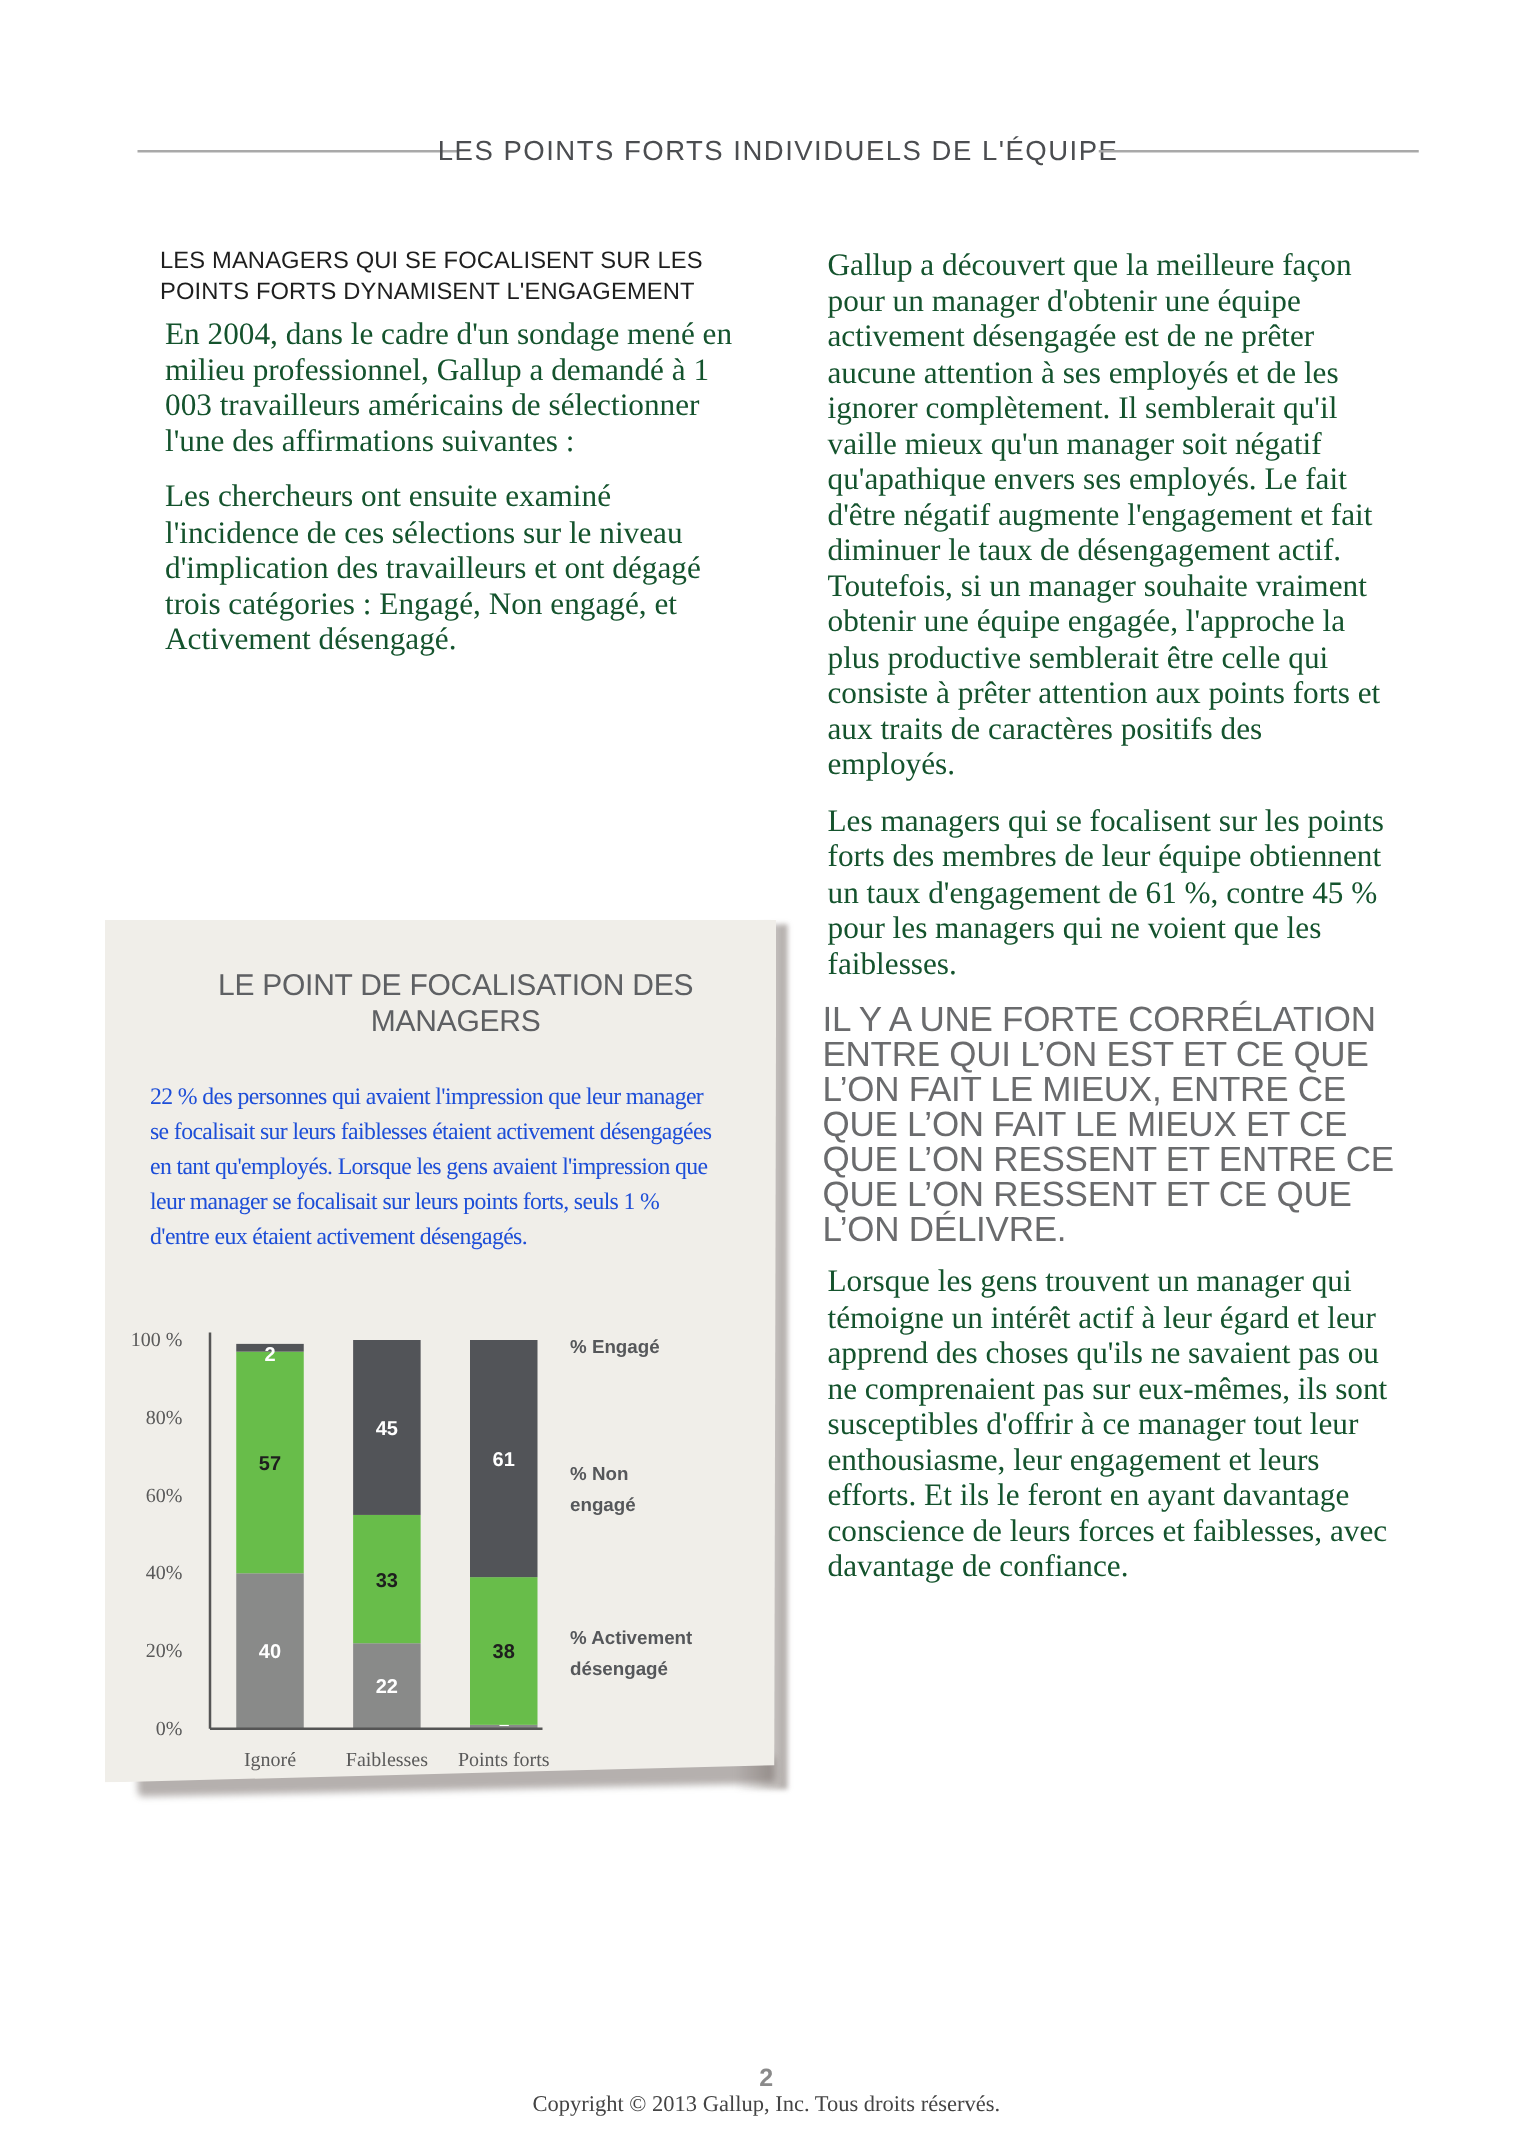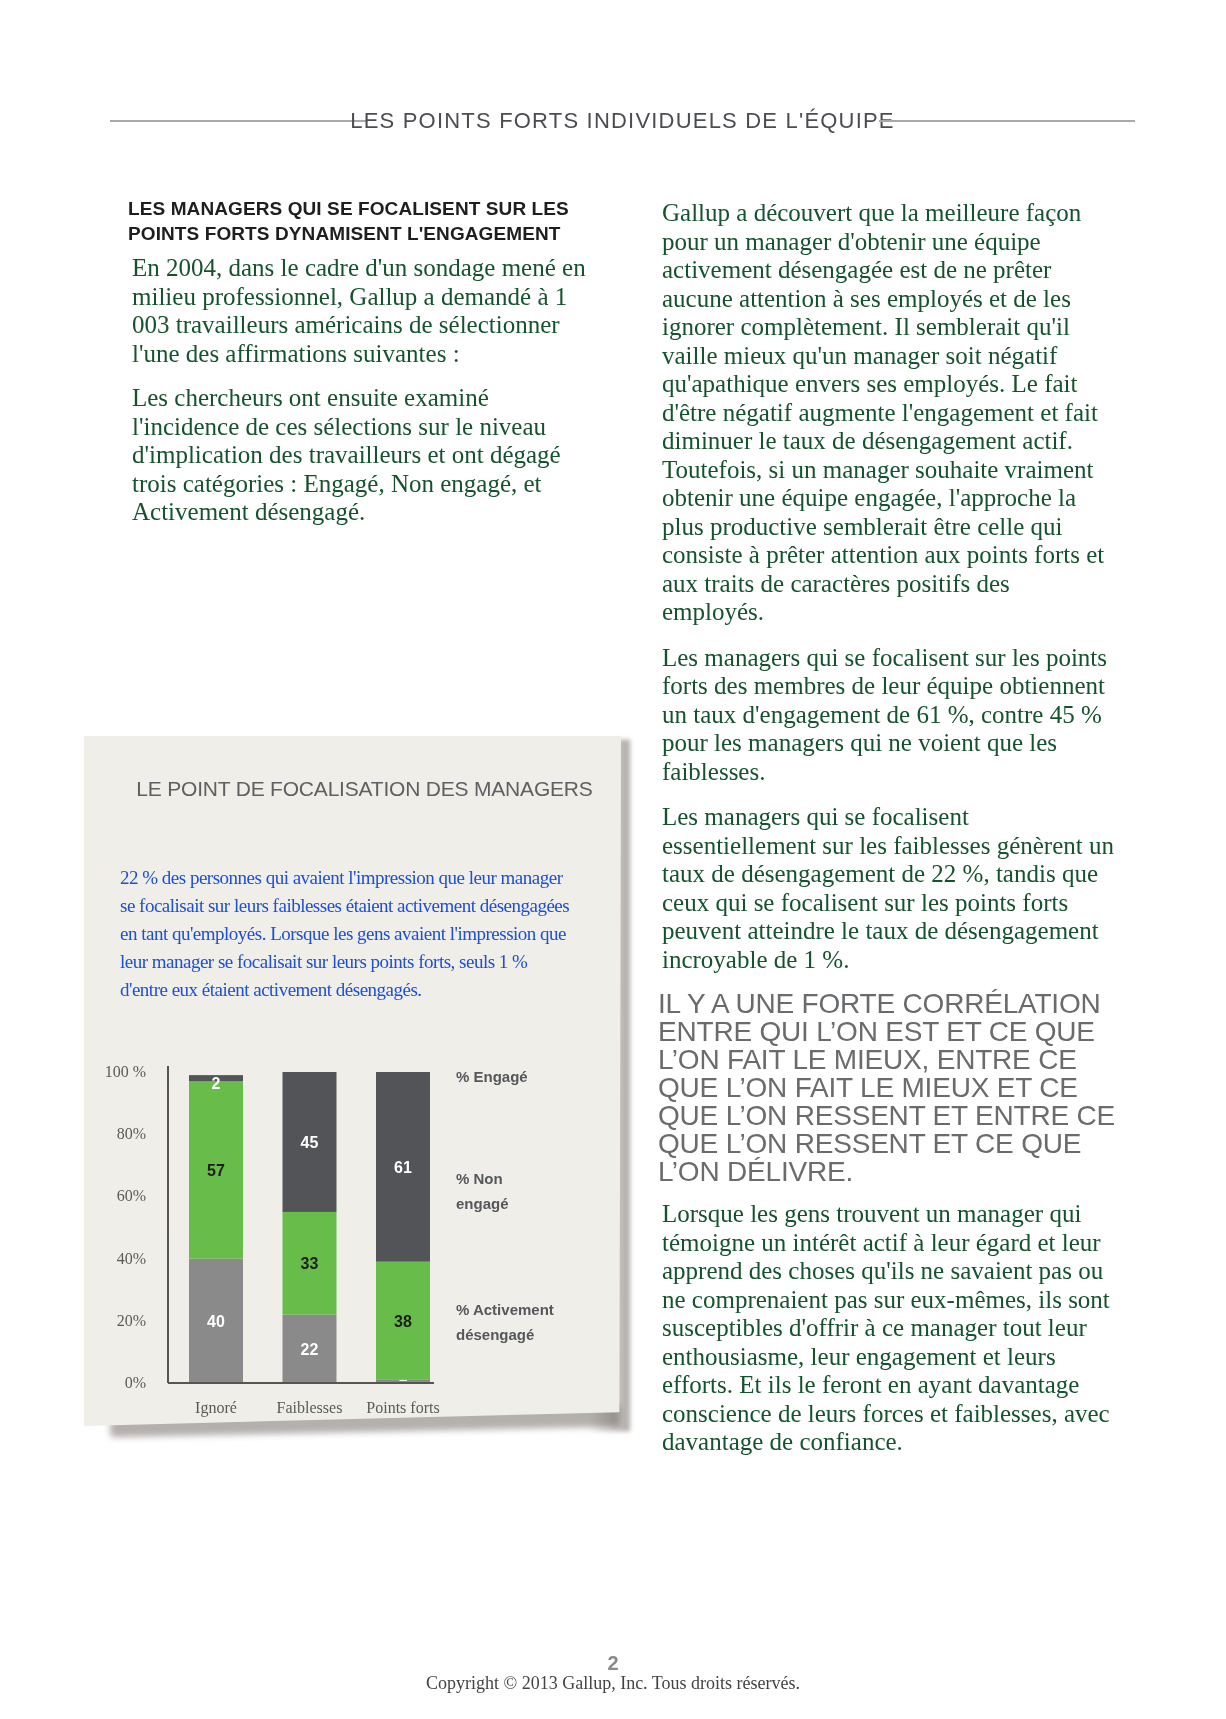--- a/index.html
+++ b/index.html
@@ -10,41 +10,41 @@
   
   .header { position: absolute; top: 106px; left: 110px; width: 1025px; height: 30px; }
   .header .rule { position: absolute; top: 14px; height: 2px; background: #a9a9a9; }
   .header .rule.left { left: 0; width: 256px; }
   .header .rule.right { right: 0; width: 256px; }
   .header .title { position: absolute; left: 0; right: 0; top: 2px; text-align: center;
     font-size: 22px; letter-spacing: 1.2px; color: #4b4d50; }
 
   
   .left-col { position: absolute; left: 128px; top: 196px; width: 470px; color: #3a3a3a; }
-  .h2 { font-size: 19px; font-weight: bold; color: #1e1e1e; line-height: 25px; margin: 0 0 8px 0; letter-spacing: 0.1px; }
+  .h2 { font-size: 19px; font-weight: normal; color: #1e1e1e; line-height: 25px; margin: 0 0 8px 0; letter-spacing: 0.1px; }
   .p { font-size: 25px; line-height: 28.5px; margin: 4px; color: #14532d; }
   .p + .p { margin-top: 16px; }
   ul.bullets { list-style: none; margin: 14px 0 14px 0; padding: 0; }
   ul.bullets li { position: relative; padding-left: 73px; font-size: 19px; line-height: 28.5px; color: #3c3c3c; margin-bottom: 18px; }
   ul.bullets li .mark { position: absolute; left: 35px; top: 12px; width: 5px; height: 5px; background: #3c3c3c; }
 
   
   .right-col { position: absolute; left: 658px; top: 195px; width: 462px; color: #3c3c3c; }
   .right-col .p + .p { margin-top: 17px; }
   .pull { font-size: 28px; line-height: 28px; color: #6a6b6d; margin: 16px 0 14px 0; font-weight: normal; letter-spacing: -0.2px; }
 
   
   .card-shadow { position: absolute; left: 100px; top: 744px; width: 530px; height: 692px;
     background: linear-gradient(90deg, rgba(0,0,0,0) 0%, rgba(0,0,0,0) 92%, rgba(110,100,95,0.55) 100%);
     transform: skewY(-1deg); filter: blur(2px); }
   .card-shadow2 { position: absolute; left: 110px; top: 1410px; width: 510px; height: 22px;
     background: rgba(90,80,75,0.45); transform: rotate(-1.2deg); filter: blur(3px); border-radius: 4px; }
   .card { position: absolute; left: 84px; top: 736px; width: 537px; height: 690px; background: #f0eee9;
     clip-path: polygon(0 0, 100% 0, 99.7% 98%, 0 100%); }
-  .card-title { position: absolute; left: 0; right: 0; top: 38px; text-align: center; font-size: 21px;
+  .card-title { position: absolute; left: 0; right: 0; top: 38px; text-align: center; font-size: 24px;
     line-height: 29px; color: #5e6063; letter-spacing: -0.2px; padding-left: 24px; }
   .card-text { position: absolute; left: 36px; top: 128px; width: 450px; font-size: 19px; line-height: 28px;
     color: #1d4ed8; letter-spacing: -0.5px; }
 
   .chart { position: absolute; left: 0; top: 0; width: 537px; height: 690px; }
   .legend-label { font-size: 15px; font-weight: bold; fill: #55575a; }
   .tick-label { font-size: 16px; fill: #5a5a5a; }
   .cat-label { font-size: 16px; fill: #5a5a5a; }
   .bar-label { font-size: 16px; font-weight: bold; }
 
@@ -118,21 +118,20 @@
         <text x="372" y="473" class="legend-label" font-family="Liberation Sans, DejaVu Sans, sans-serif">engagé</text>
         <text x="372" y="579" class="legend-label" font-family="Liberation Sans, DejaVu Sans, sans-serif">% Activement</text>
         <text x="372" y="604" class="legend-label" font-family="Liberation Sans, DejaVu Sans, sans-serif">désengagé</text>
       </g>
   </svg>
 </div>
 
 <div class="right-col">
   <p class="p serif">Gallup a découvert que la meilleure façon pour un manager d'obtenir une équipe activement désengagée est de ne prêter aucune attention à ses employés et de les ignorer complètement. Il semblerait qu'il vaille mieux qu'un manager soit négatif qu'apathique envers ses employés. Le fait d'être négatif augmente l'engagement et fait diminuer le taux de désengagement actif. Toutefois, si un manager souhaite vraiment obtenir une équipe engagée, l'approche la plus productive semblerait être celle qui consiste à prêter attention aux points forts et aux traits de caractères positifs des employés.</p>
   <p class="p serif">Les managers qui se focalisent sur les points forts des membres de leur équipe obtiennent un taux d'engagement de 61 %, contre 45 % pour les managers qui ne voient que les faiblesses.</p>
-  <p class="p serif">Les managers qui se focalisent essentiellement sur les faiblesses génèrent un taux de désengagement de 22 %, tandis que ceux qui se focalisent sur les points forts peuvent atteindre le taux de désengagement incroyable de 1 %.</p>
   <div class="pull sans">IL Y A UNE FORTE CORRÉLATION ENTRE QUI L’ON EST ET CE QUE L’ON FAIT LE MIEUX, ENTRE CE QUE L’ON FAIT LE MIEUX ET CE QUE L’ON RESSENT ET ENTRE CE QUE L’ON RESSENT ET CE QUE L’ON DÉLIVRE.</div>
   <p class="p serif" style="margin-top:0">Lorsque les gens trouvent un manager qui témoigne un intérêt actif à leur égard et leur apprend des choses qu'ils ne savaient pas ou ne comprenaient pas sur eux-mêmes, ils sont susceptibles d'offrir à ce manager tout leur enthousiasme, leur engagement et leurs efforts. Et ils le feront en ayant davantage conscience de leurs forces et faiblesses, avec davantage de confiance.</p>
 </div>
 
 <div class="footer">
   <div class="page-num sans">2</div>
   <div class="copyright serif">Copyright © 2013 Gallup, Inc. Tous droits réservés.</div>
 </div>
 
 </body></html>

